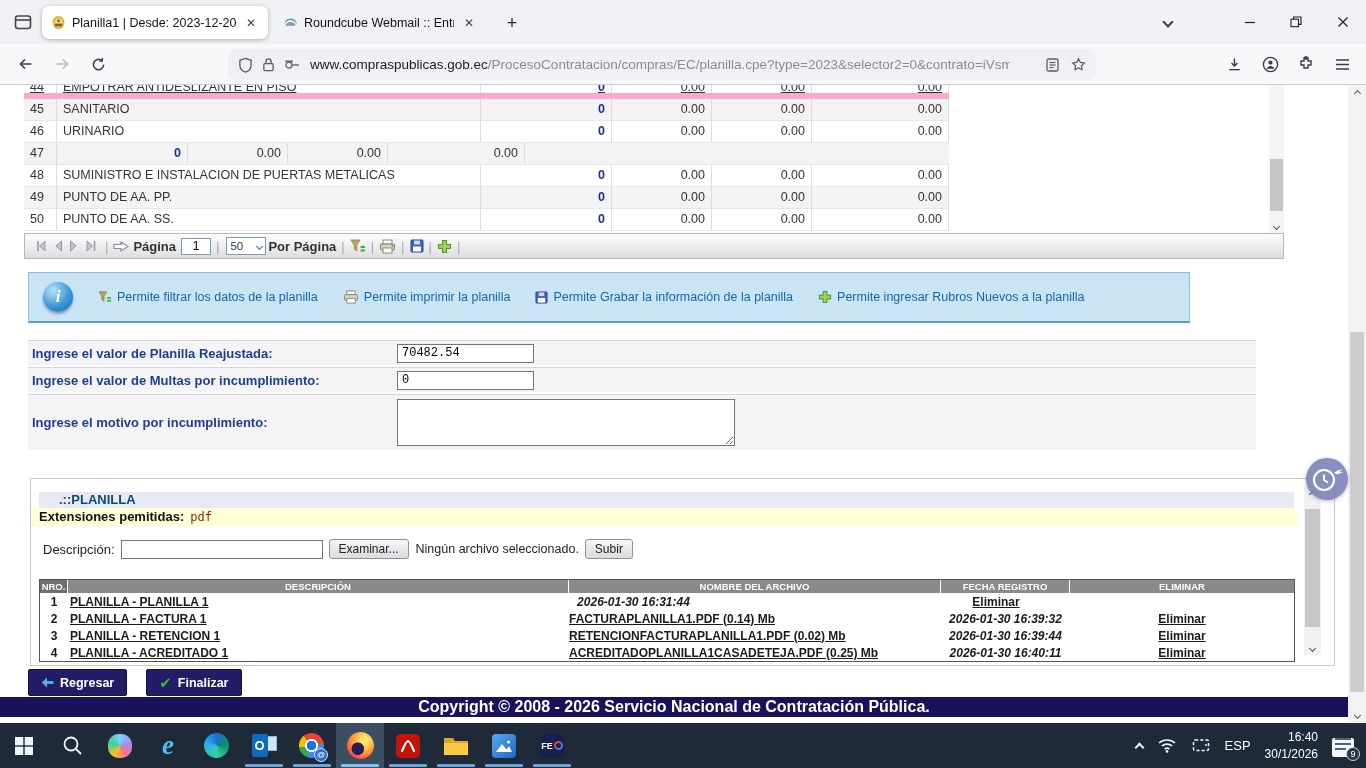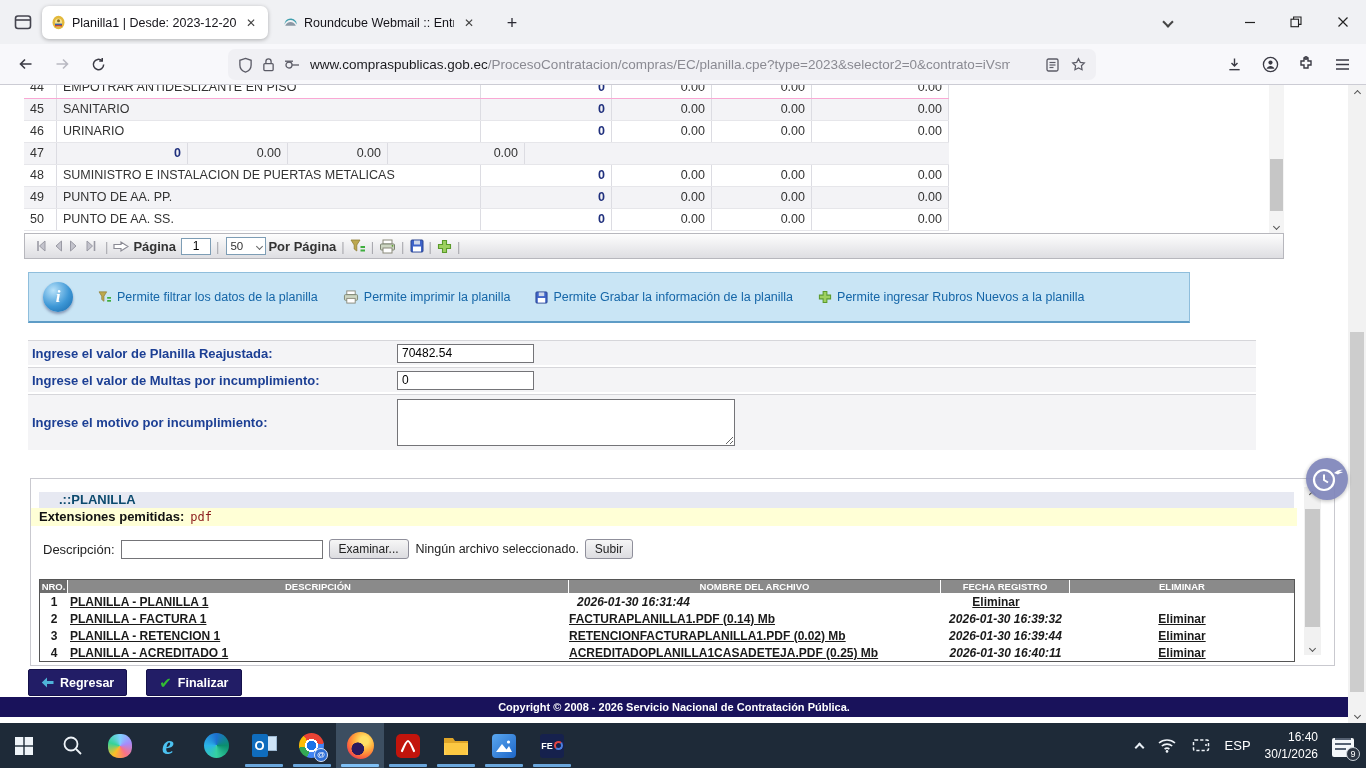--- a/index.html
+++ b/index.html
@@ -29,21 +29,21 @@
   .urltext{font-size:13.5px;white-space:nowrap;overflow:hidden;width:700px;}
   .urltext .host{color:#1b1b1f;}
   .urltext .path{color:#8a8a92;}
 
   
   .page{position:absolute;top:85px;left:0;width:1348px;height:638px;background:#fff;overflow:hidden;}
 
   .itable{position:absolute;left:24px;top:-8px;width:925px;}
   .irow{display:flex;height:22px;line-height:21px;font-size:12.5px;color:#333;border-bottom:1px solid #e6e6ea;background:#fff;}
   .irow.alt{background:#f3f3f6;}
-  .irow.first{border-bottom:1px solid #f9a8d4;}
+  .irow.first{border-bottom:6px solid #f9a8d4;text-decoration:underline;}
   .ic{padding:0 6px;border-right:1px solid #dcdce2;white-space:nowrap;overflow:hidden;}
   .ic.nro{width:33px;}
   .ic.desc{width:424px;}
   .ic.qty{width:131px;text-align:right;font-weight:bold;color:#20307d;}
   .ic.v1,.ic.v2{width:100px;text-align:right;}
   .ic.v3{width:137px;text-align:right;border-right:1px solid #dcdce2;}
 
   .tbl-scroll{position:absolute;left:1269px;top:0;width:15px;height:148px;background:#f4f4f4;}
   .tbl-scroll .thumb{position:absolute;left:1px;top:74px;width:13px;height:52px;background:#c6c6c6;}
   .tbl-scroll .arr{position:absolute;left:0;width:15px;height:14px;display:flex;align-items:center;justify-content:center;background:#f4f4f4;}
@@ -57,21 +57,21 @@
 
   .infobox{position:absolute;left:28px;top:187px;width:1162px;height:51px;background:#c9e5f5;border:1px solid #8fbedc;border-bottom:2px solid #5e9cc6;display:flex;align-items:center;padding-left:14px;}
   .info-i{width:30px;height:30px;border-radius:50%;background:radial-gradient(circle at 34% 28%,#b8e2fa,#3d97d6 55%,#1767a8);box-shadow:0 2px 3px rgba(0,0,60,.35);color:#fff;font-weight:bold;font-style:italic;font-size:17px;display:flex;align-items:center;justify-content:center;font-family:"Liberation Serif",serif;}
   .info-item{display:flex;align-items:center;gap:5px;margin-left:25px;font-size:12.5px;color:#1566a8;}
 
   .form{position:absolute;left:28px;top:255px;width:1228px;}
   .frow{background:#f4f4f6;border-top:1px solid #d6d6da;margin-bottom:2px;display:flex;align-items:center;}
   .frow.h26{height:25px;}
   .frow.h56{height:56px;}
   .flabel{width:369px;padding-left:4px;font-weight:bold;font-size:13px;color:#1c3f94;}
-  .fin{width:137px;height:19px;border:1px solid #747478;font-size:12px;padding:0 4px;font-family:Liberation Sans, sans-serif;background:#fff;}
+  .fin{width:137px;height:19px;border:1px solid #747478;font-size:12px;padding:0 4px;font-family:Liberation Mono, monospace;background:#fff;}
   .fta{width:338px;height:47px;border:1px solid #747478;font-size:12px;font-family:"Liberation Sans",sans-serif;resize:both;background:#fff;margin-top:0;}
 
   .upframe{position:absolute;left:30px;top:393px;width:1305px;height:188px;background:#fff;border:1px solid #c9c9cf;}
   .secbar{position:absolute;left:8px;top:13px;width:1255px;height:16px;background:#e7e9f2;font-size:13px;font-weight:bold;color:#0c4a6e;line-height:16px;padding-left:20px;}
   .yellowbar{position:absolute;left:0;top:29px;width:1266px;height:18px;background:#ffffd6;font-size:13px;line-height:18px;padding-left:8px;color:#111;}
   .yellowbar b{font-weight:bold;}
   .yellowbar .ext{font-family:"DejaVu Sans Mono",monospace;font-size:12px;color:#8b1a1a;margin-left:6px;}
   .uprow{position:absolute;left:12px;top:60px;display:flex;align-items:center;font-size:13px;color:#222;}
   .upin{width:202px;height:19px;border:1px solid #747478;margin-left:6px;font-family:"Liberation Sans",sans-serif;}
   .btn-sys{margin-left:6px;padding:2px 9px;background:linear-gradient(#f6f6f6,#dcdce0);border:1px solid #8f8f9b;border-radius:3px;font-size:12px;color:#222;font-family:"Liberation Sans",sans-serif;}
@@ -95,21 +95,21 @@
   .flink{font-weight:bold;text-decoration:underline;color:#1a1a1a;}
 
   .frame-scroll{position:absolute;left:1273px;top:8px;width:17px;height:168px;background:#f1f1f1;}
   .frame-scroll .thumb{position:absolute;left:1px;top:22px;width:15px;height:118px;background:#c8c8c8;}
   .frame-scroll .arr{position:absolute;left:0;width:17px;height:14px;display:flex;align-items:center;justify-content:center;}
 
   .actions{position:absolute;left:28px;top:584px;display:flex;gap:19px;}
   .navybtn{height:27px;background:#221d66;border-radius:2px;color:#fff;font-weight:bold;font-size:12.5px;display:flex;align-items:center;justify-content:center;gap:6px;padding:0 12px;border:1px solid #14104a;}
   .checkmark{color:#33bb33;font-size:15px;font-weight:bold;font-family:"DejaVu Sans",sans-serif;}
 
-  .copyright{position:absolute;left:0;top:612px;width:1348px;height:20px;background:#19125b;color:#fff;font-size:11px;font-weight:bold;text-align:center;line-height:20px;}
+  .copyright{position:absolute;left:0;top:612px;width:1348px;height:20px;background:#19125b;color:#fff;font-size:16px;font-weight:bold;text-align:center;line-height:20px;}
 
   .main-scroll{position:absolute;left:1348px;top:85px;width:18px;height:638px;background:#f2f2f2;}
   .main-scroll .thumb{position:absolute;left:2px;top:247px;width:14px;height:360px;background:#cdcdcd;}
   .main-scroll .arr{position:absolute;left:0;width:18px;height:16px;display:flex;align-items:center;justify-content:center;}
 
   .clockbadge{position:absolute;left:1306px;top:458px;width:42px;height:42px;border-radius:50%;background:#8086bb;opacity:.93;z-index:60;display:flex;align-items:center;justify-content:center;box-shadow:0 1px 4px rgba(0,0,0,.3);}
 
   
   .taskbar{position:absolute;left:0;top:723px;width:1366px;height:45px;background:#1e2a38;display:flex;align-items:center;}
   .tbtn{width:48px;height:45px;display:flex;align-items:center;justify-content:center;position:relative;}

